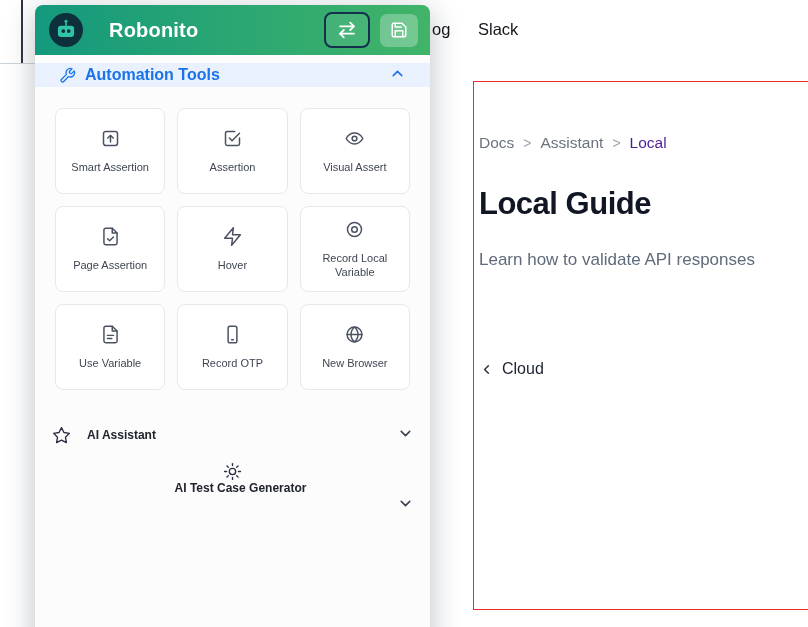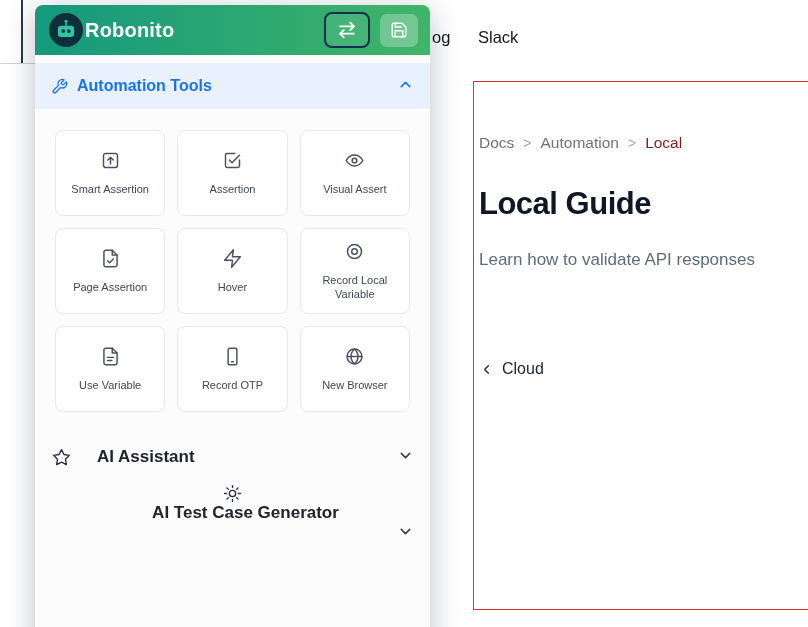--- a/index.html
+++ b/index.html
@@ -9,63 +9,63 @@
     overflow: hidden;
     background: #ffffff;
     font-family: "Liberation Sans", sans-serif;
     color: #1f2430;
   }
 
   
   .page-edge-v { position: absolute; left: 21px; top: 0; width: 2px; height: 63px; background: #2f3640; }
   .page-edge-h { position: absolute; left: 0; top: 63px; width: 35px; height: 1px; background: #cdd3da; }
 
-  .top-nav-item { position: absolute; top: 28px; font-size: 16.5px; font-weight: 500; color: #14171c; cursor: pointer; }
+  .top-nav-item { position: absolute; top: 20px; font-size: 16.5px; font-weight: 500; color: #14171c; cursor: pointer; }
   .nav-og   { left: 432px; }
   .nav-slack{ left: 478px; }
 
   .content-frame {
     position: absolute; left: 473px; top: 81px; width: 430px; height: 529px;
     border: 1px solid #ee2b2b;
     padding-left: 5px;
     overflow: hidden;
   }
   .breadcrumb { margin-top: 52px; font-size: 15.5px; color: #6b7280; display: flex; align-items: center; gap: 9px; white-space: nowrap; }
   .breadcrumb .crumb { cursor: pointer; }
   .breadcrumb .sep { color: #9aa3af; font-size: 14px; }
-  .breadcrumb .crumb.current { color: #7f1d1d; }
+  .breadcrumb .crumb.current { color: #4c1d95; }
   .doc-title { margin-top: 34px; font-size: 31px; line-height: 36px; font-weight: 800; letter-spacing: -0.5px; color: #101623; white-space: nowrap; }
   .doc-desc { margin-top: 26px; font-size: 17px; line-height: 24px; color: #5f6b7a; white-space: nowrap; }
   .prev-link { margin-top: 88px; display: flex; align-items: center; gap: 8px; font-size: 16px; font-weight: 500; color: #1c2330; cursor: pointer; }
   .prev-link svg { width: 15px; height: 15px; stroke: #2a3240; }
 
   
   .panel {
     position: absolute; left: 35px; top: 5px; width: 395px; height: 660px;
     background: #fcfcfd;
     border-radius: 8px 8px 0 0;
     box-shadow: 0 6px 30px rgba(10, 30, 45, 0.28);
   }
   .panel-header {
     height: 50px; display: flex; align-items: center; padding: 0 12px 0 14px;
     background: linear-gradient(90deg, #14997d, #41b468);
     border-radius: 8px 8px 0 0;
   }
   .logo-badge { width: 34px; height: 34px; border-radius: 50%; background: #0e2f3c; display: flex; align-items: center; justify-content: center; flex: none; }
   .logo-badge svg { width: 26px; height: 26px; }
-  .panel-title { margin-left: 2px; font-size: 20px; font-weight: 700; color: #ffffff; letter-spacing: 0.2px; }
+  .panel-title { margin-left: 26px; font-size: 20px; font-weight: 700; color: #ffffff; letter-spacing: 0.2px; }
   .header-spacer { flex: 1; }
   .hbtn { display: flex; align-items: center; justify-content: center; cursor: pointer; }
   .swap-btn { width: 46px; height: 36px; border: 2px solid #15304e; border-radius: 8px; background: rgba(255,255,255,0.07); }
   .swap-btn svg { width: 22px; height: 22px; stroke: #ffffff; }
   .save-btn { width: 38px; height: 33px; border-radius: 7px; background: rgba(255,255,255,0.28); margin-left: 10px; }
   .save-btn svg { width: 18px; height: 18px; stroke: #ffffff; }
 
   .section-bar {
-    margin-top: 8px; height: 46px; display: flex; align-items: center; padding: 0 16px;
+    margin-top: 8px; height: 24px; display: flex; align-items: center; padding: 0 24px;
     background: #e8f1fd; color: #1a73e8; cursor: pointer;
   }
   .section-bar svg.wrench { width: 17px; height: 17px; stroke: #1a73e8; flex: none; }
   .section-bar .sb-label { margin-left: 9px; font-size: 16px; font-weight: 700; color: #1a73e8; }
   .section-bar .sb-chev { margin-left: auto; }
   .section-bar .sb-chev svg { width: 17px; height: 17px; stroke: #1a73e8; }
 
   .tools-grid {
     padding: 21px 20px 20px 20px;
     display: grid; grid-template-columns: repeat(3, 1fr); gap: 12px;
@@ -76,42 +76,42 @@
     gap: 12px; padding: 4px 6px; text-align: center; cursor: pointer;
   }
   .card svg { width: 21px; height: 21px; stroke: #4a5160; flex: none; }
   .card .tlabel { font-size: 11px; line-height: 1.25; color: #3f4654; }
 
   .accordion-row {
     height: 40px; display: flex; align-items: center; padding: 0 16px; cursor: pointer;
   }
   .accordion-row .aico { width: 20px; height: 20px; display: flex; align-items: center; justify-content: center; flex: none; }
   .accordion-row .aico svg { width: 19px; height: 19px; stroke: #2a3040; }
-  .accordion-row .alabel { margin-left: 26px; font-size: 17px; font-weight: 700; color: #20242c; }
+  .accordion-row .alabel { margin-left: 16px; font-size: 12px; font-weight: 700; color: #20242c; }
   .accordion-row .achev { margin-left: auto; }
   .accordion-row .achev svg { width: 17px; height: 17px; stroke: #3a4150; }
   .row-ai { margin-top: 5px; }
   .row-gen { margin-top: 6px; flex-direction: column; }
   .row-api { margin-top: 6px; }
   .aico-spacer { width: 20px; flex: none; }
 </style>
 </head>
 <body>
 
 <div class="page-edge-v"></div>
 <div class="page-edge-h"></div>
 
 <span class="top-nav-item nav-og">og</span>
 <span class="top-nav-item nav-slack">Slack</span>
 
 <div class="content-frame">
   <div class="breadcrumb">
     <span class="crumb">Docs</span>
     <span class="sep">&gt;</span>
-    <span class="crumb">Automation</span>
+    <span class="crumb">Assistant</span>
     <span class="sep">&gt;</span>
     <span class="crumb current">Local</span>
   </div>
   <h1 class="doc-title">Local Guide</h1>
   <p class="doc-desc">Learn how to validate API responses</p>
   <div class="prev-link">
     <svg viewBox="0 0 24 24" fill="none" stroke-width="2.4" stroke-linecap="round" stroke-linejoin="round">
         <polyline points="15 18 9 12 15 6"></polyline>
       </svg>
     <span>Cloud</span>

